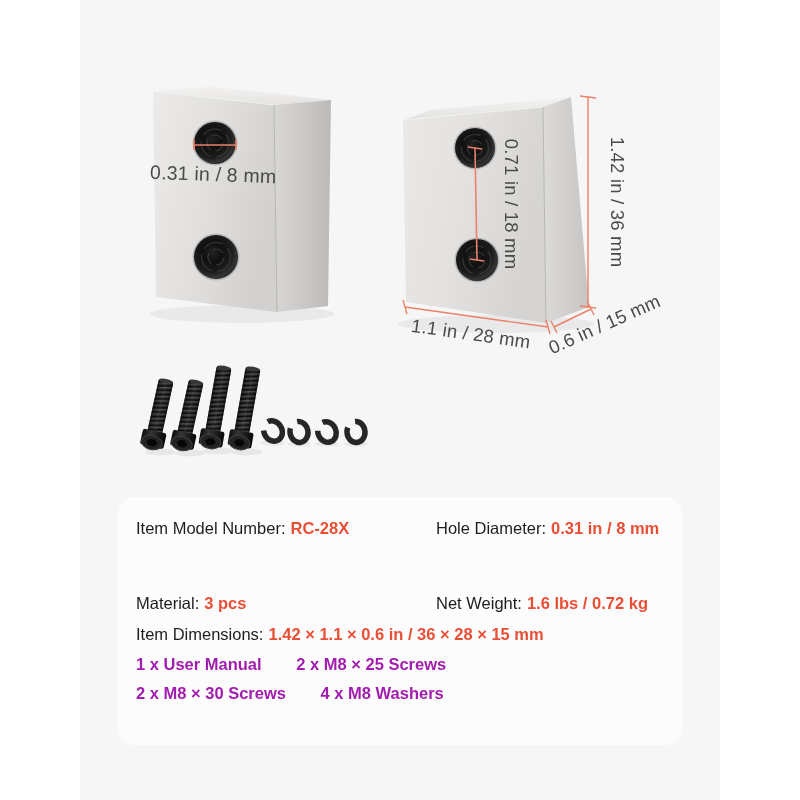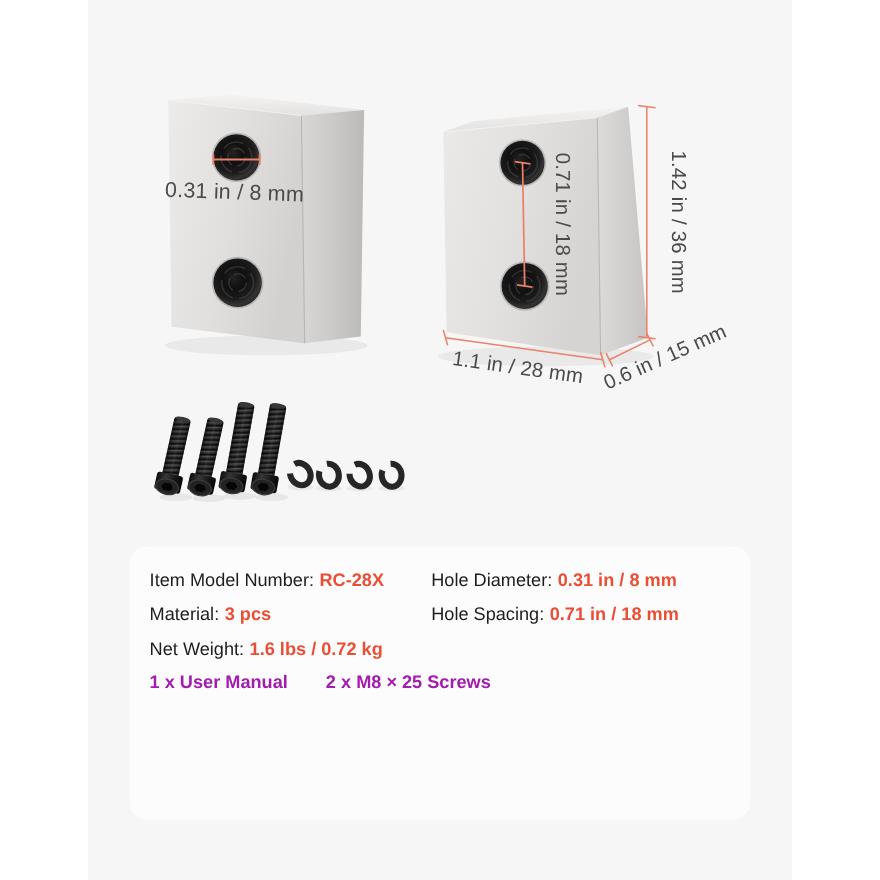--- a/index.html
+++ b/index.html
@@ -5,21 +5,21 @@
   html,body{margin:0;padding:0;}
   body{width:800px;height:800px;background:#ffffff;font-family:"Liberation Sans",sans-serif;}
   .stage{position:relative;width:800px;height:800px;background:#ffffff;overflow:hidden;}
   .photo-bg{position:absolute;left:80px;top:0;width:640px;height:800px;background:#f7f6f6;}
   svg.scene{position:absolute;left:0;top:0;}
   .spec-panel{
     position:absolute;left:118px;top:497px;width:564px;height:248px;
     background:#fdfcfc;border-radius:16px;box-sizing:border-box;
     padding:16px 18px 0 18px;color:#1d1d1f;font-size:16.5px;
   }
-  .spec-grid{display:grid;grid-template-columns:256px auto;}
+  .spec-grid{display:grid;grid-template-columns:256px auto;gap:44px;}
   .spec-cell{height:31px;line-height:31px;white-space:nowrap;}
   .spec-row{height:31px;line-height:31px;white-space:nowrap;}
   .spec-label{color:#1d1d1f;font-weight:400;}
   .spec-value{color:#e94f35;font-weight:700;margin-left:5px;}
   .acc-label-row{height:27px;line-height:27px;}
   .acc-row{height:29px;line-height:29px;color:#a21caf;font-weight:700;white-space:nowrap;}
   .acc-item-gap{margin-right:30px;}
   .dim-text{fill:#4b4a48;font-weight:500;letter-spacing:.2px;}
 </style>
 </head>
@@ -216,24 +216,28 @@
       <div class="spec-cell">
         <span class="spec-label">Item Model Number:</span><span class="spec-value">RC-28X</span>
       </div>
       <div class="spec-cell">
         <span class="spec-label">Hole Diameter:</span><span class="spec-value">0.31 in / 8 mm</span>
       </div>
       <div class="spec-cell">
         <span class="spec-label">Material:</span><span class="spec-value">3 pcs</span>
       </div>
       <div class="spec-cell">
-        <span class="spec-label">Hole Spacing:</span><span class="spec-value">0.71 in / 18 mm</span>
-      </div>
-      <div class="spec-cell">
         <span class="spec-label">Net Weight:</span><span class="spec-value">1.6 lbs / 0.72 kg</span>
       </div>
+    </div>
+    <div class="spec-row">
+      <span class="spec-label">Item Dimensions:</span><span class="spec-value">1.42 × 1.1 × 0.6 in / 36 × 28 × 15 mm</span>
     </div>
     <div class="acc-row">
       <span class="acc-item-gap">1 x User Manual</span>
       <span>2 x M8 × 25 Screws</span>
     </div>
+    <div class="acc-row">
+      <span class="acc-item-gap">2 x M8 × 30 Screws</span>
+      <span>4 x M8 Washers</span>
+    </div>
   </div>
 </div>
 
 </body></html>

